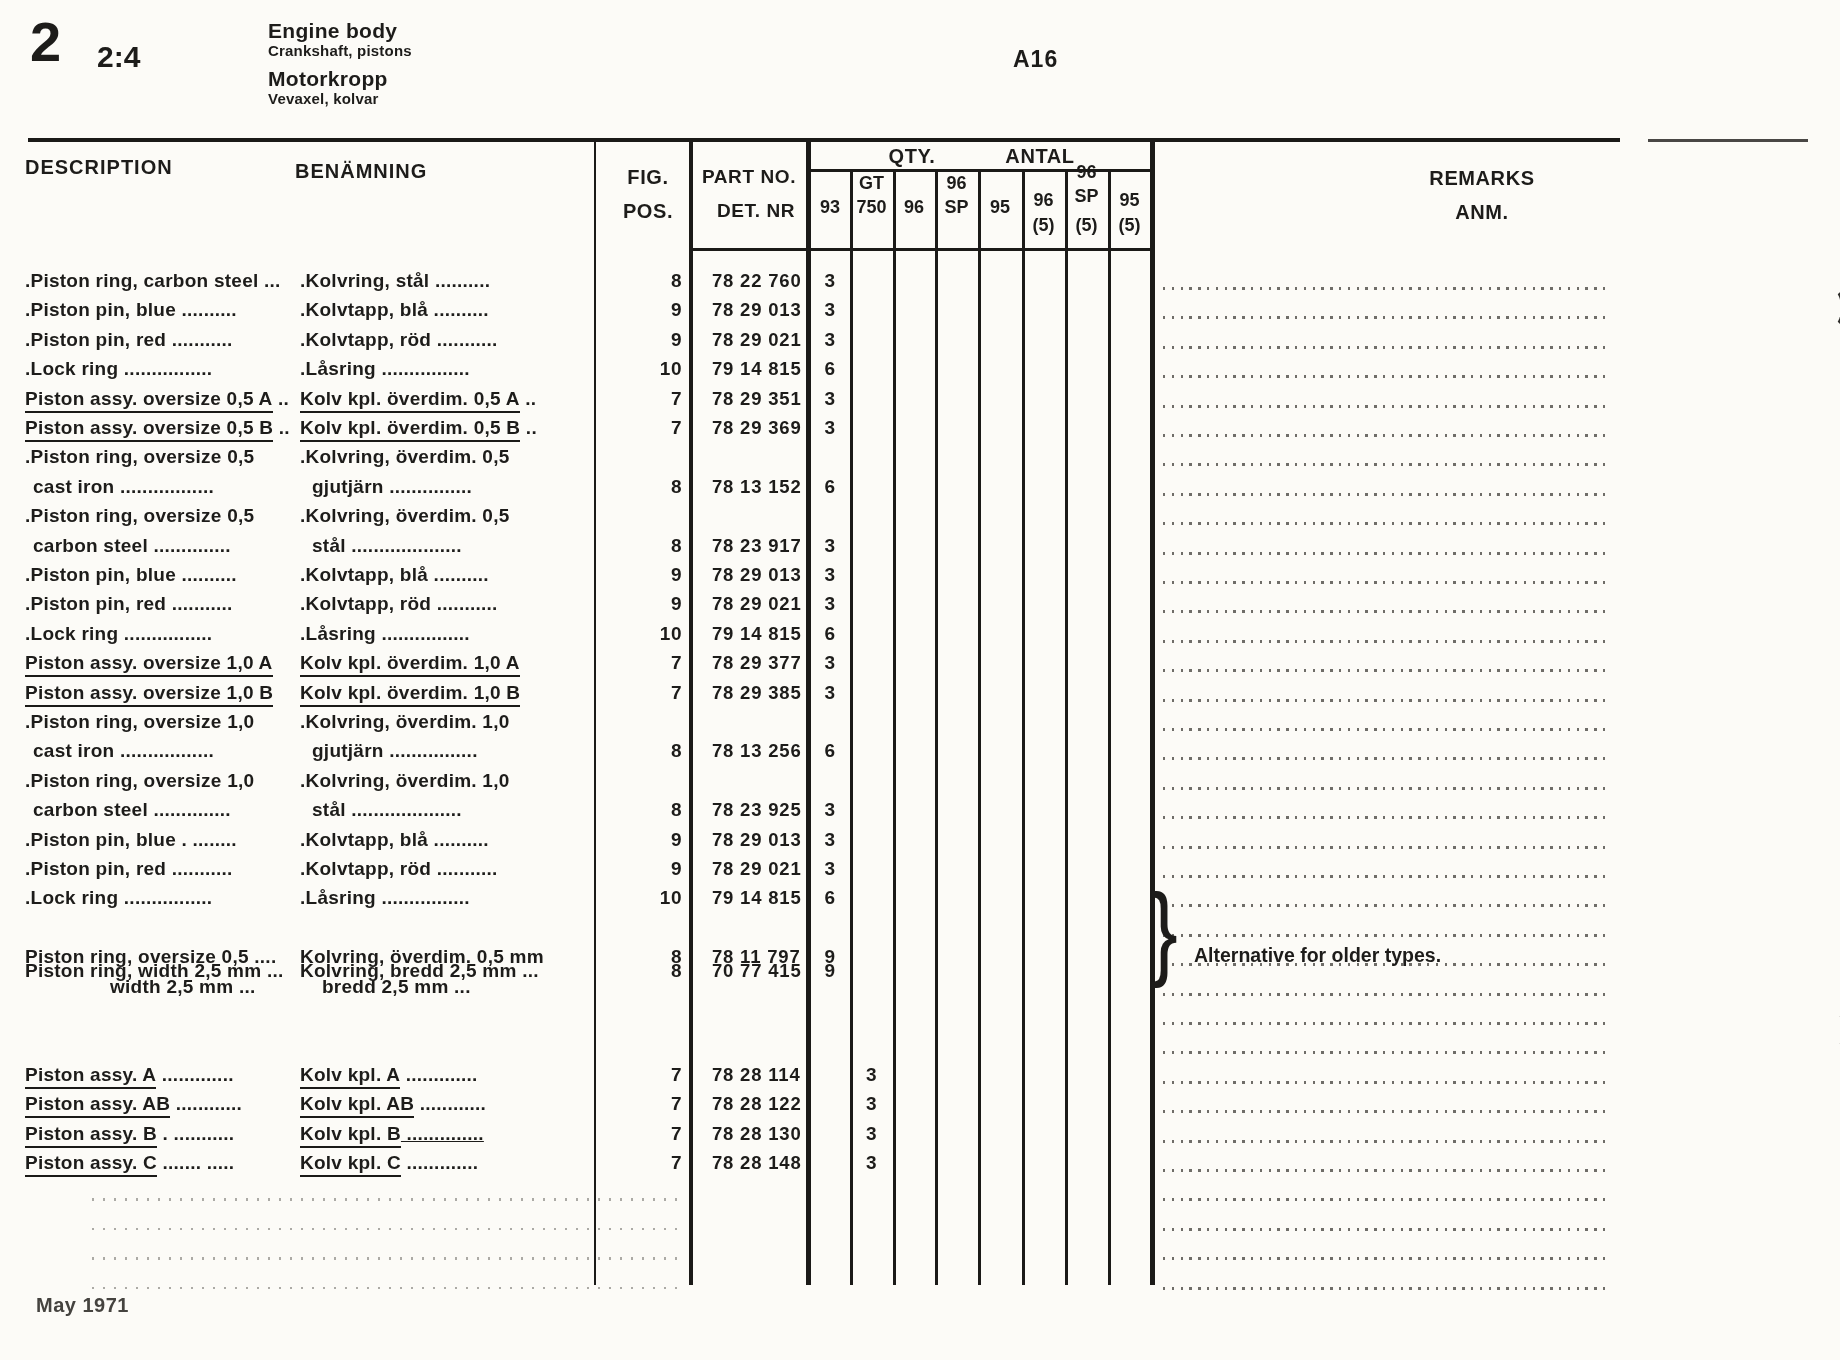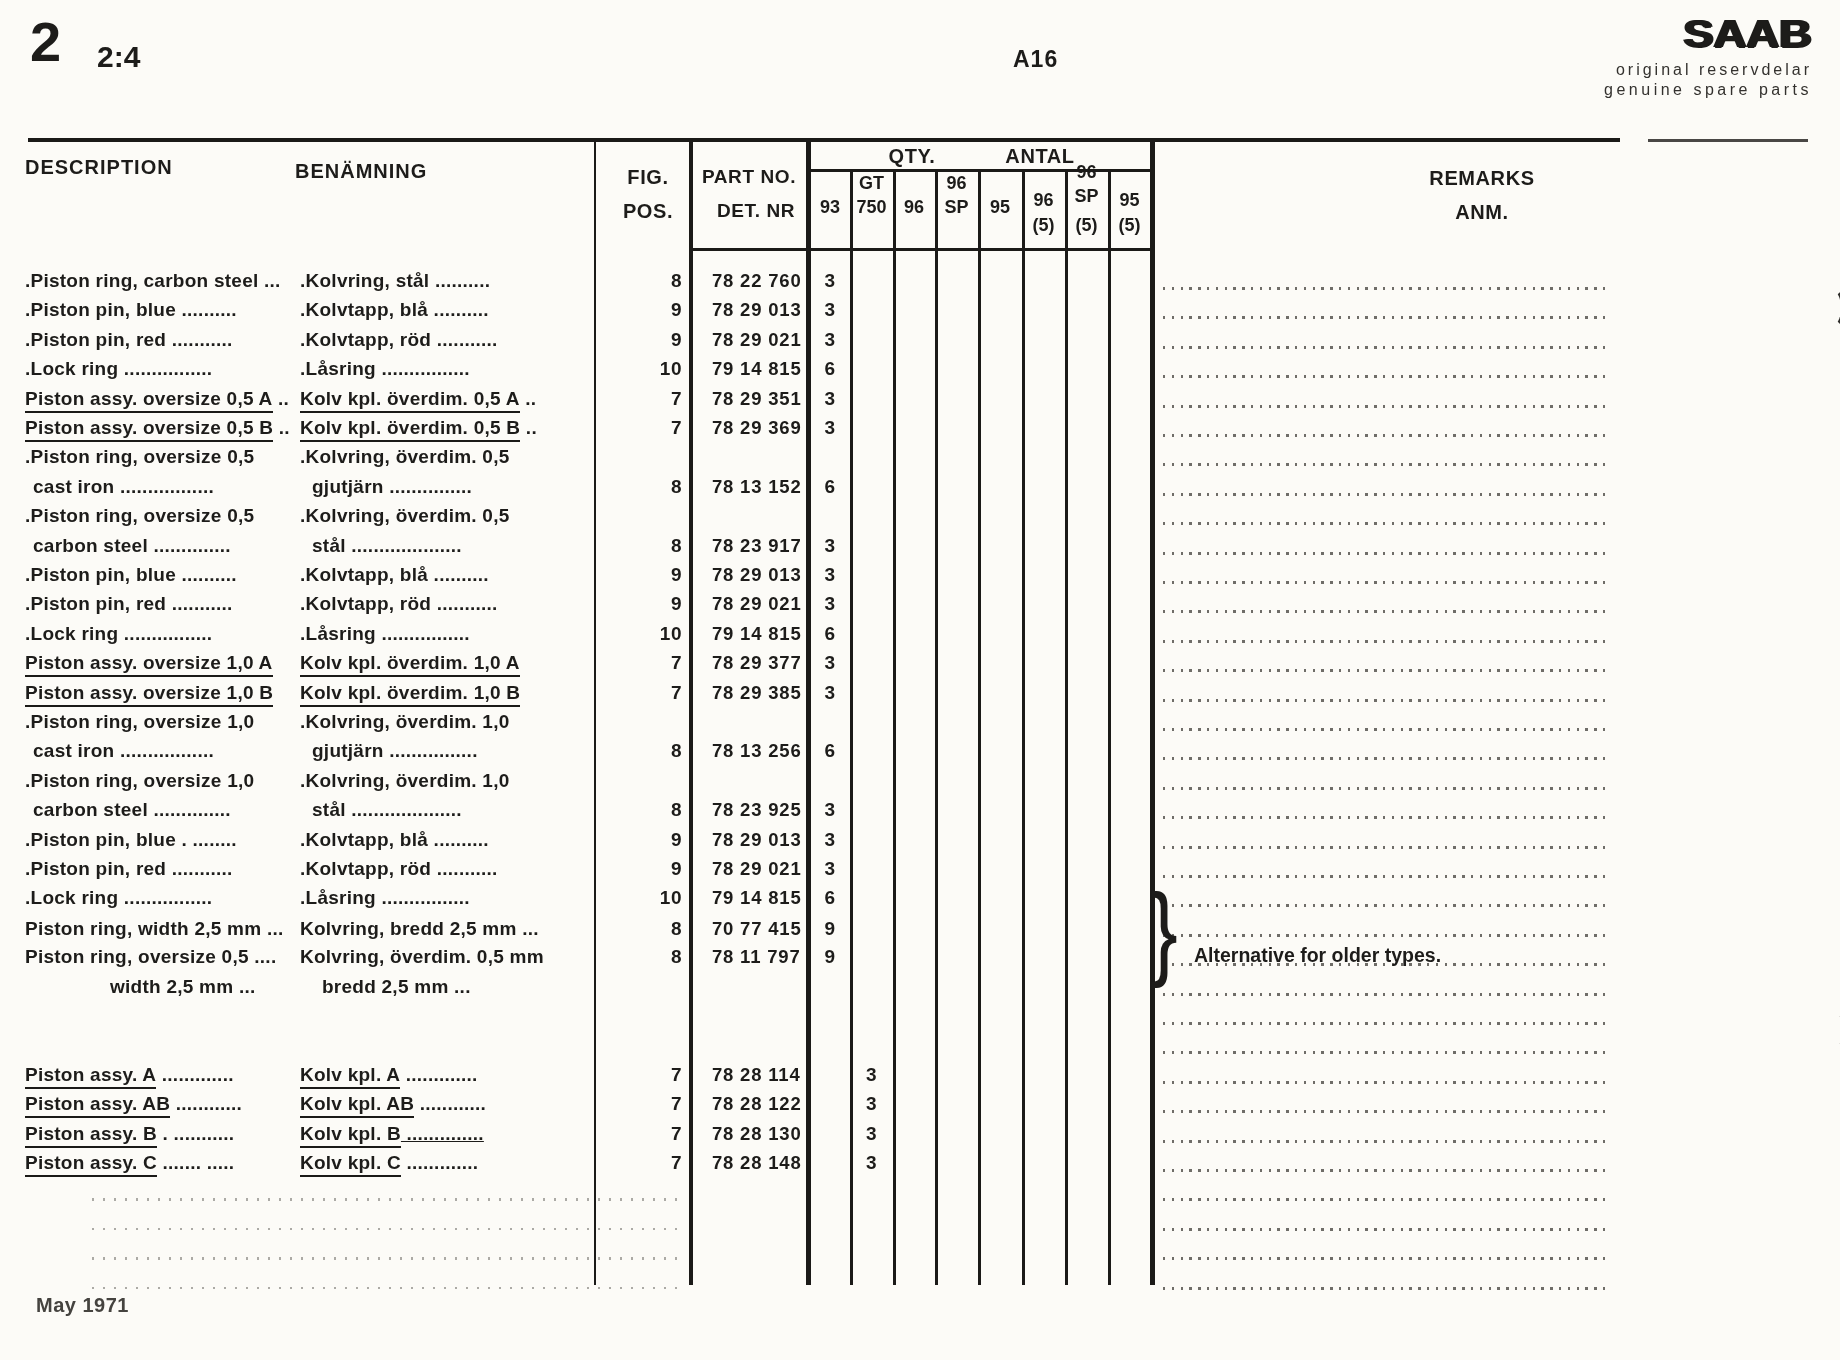--- a/index.html
+++ b/index.html
@@ -51,28 +51,29 @@
   .art{position:absolute;border:3.5px solid transparent;border-right-color:#2e2d2a;border-radius:50%;z-index:2;}
 </style>
 </head>
 <body>
 
 <div class="page">
 
   <div class="abs sec-num">2</div>
   <div class="abs sec-sub">2:4</div>
 
+  <div class="abs titles">
+    <div class="t1">Engine body</div>
+    <div class="t2">Crankshaft, pistons</div>
+    <div class="t1 t-gap">Motorkropp</div>
+    <div class="t2">Vevaxel, kolvar</div>
+  </div>
 
   <div class="abs model">A16</div>
 
-  <div class="brand">
-    <div class="brand-logo">SAAB</div>
-    <div class="brand-l1">original reservdelar</div>
-    <div class="brand-l2">genuine spare parts</div>
-  </div>
 
   <div class="hl" style="left:28px;top:138px;width:1592px;height:4px;"></div>
   <div class="hl" style="left:1648px;top:139px;width:160px;height:3px;opacity:.8;"></div>
   <div class="vl" style="left:594px;top:140px;width:2px;height:1145px;"></div>
   <div class="vl" style="left:689px;top:140px;width:4px;height:1145px;"></div>
   <div class="vl" style="left:806px;top:140px;width:5px;height:1145px;"></div>
   <div class="vl" style="left:1150px;top:140px;width:5px;height:1145px;"></div>
   <div class="hl" style="left:811px;top:169px;width:339px;height:3px;"></div>
   <div class="hl" style="left:689px;top:248px;width:466px;height:3px;"></div>
   <div id="qty-grid">
@@ -289,21 +290,21 @@
         <span class="cell part"><span>78 29 021</span></span>
         <span class="cell qty" style="left: 813px;"><span>3</span></span>
       </div>
       <div class="row" style="top: 883.4px;">
         <span class="cell desc" style="left: 25px;"><span>.Lock ring</span><span> ................</span></span>
         <span class="cell ben" style="left: 300px;"><span>.Låsring</span><span> ................</span></span>
         <span class="cell fig"><span>10</span></span>
         <span class="cell part"><span>79 14 815</span></span>
         <span class="cell qty" style="left: 813px;"><span>6</span></span>
       </div>
-      <div class="row" style="top: 914px;">
+      <div class="row" style="top: 956px;">
         <span class="cell desc" style="left: 25px;"><span>Piston ring, width 2,5 mm</span><span> ...</span></span>
         <span class="cell ben" style="left: 300px;"><span>Kolvring, bredd 2,5 mm</span><span> ...</span></span>
         <span class="cell fig"><span>8</span></span>
         <span class="cell part"><span>70 77 415</span></span>
         <span class="cell qty" style="left: 813px;"><span>9</span></span>
       </div>
       <div class="row" style="top: 942.2px;">
         <span class="cell desc" style="left: 25px;"><span>Piston ring, oversize 0,5</span><span> ....</span></span>
         <span class="cell ben" style="left: 300px;"><span>Kolvring, överdim. 0,5 mm</span></span>
         <span class="cell fig"><span>8</span></span>

